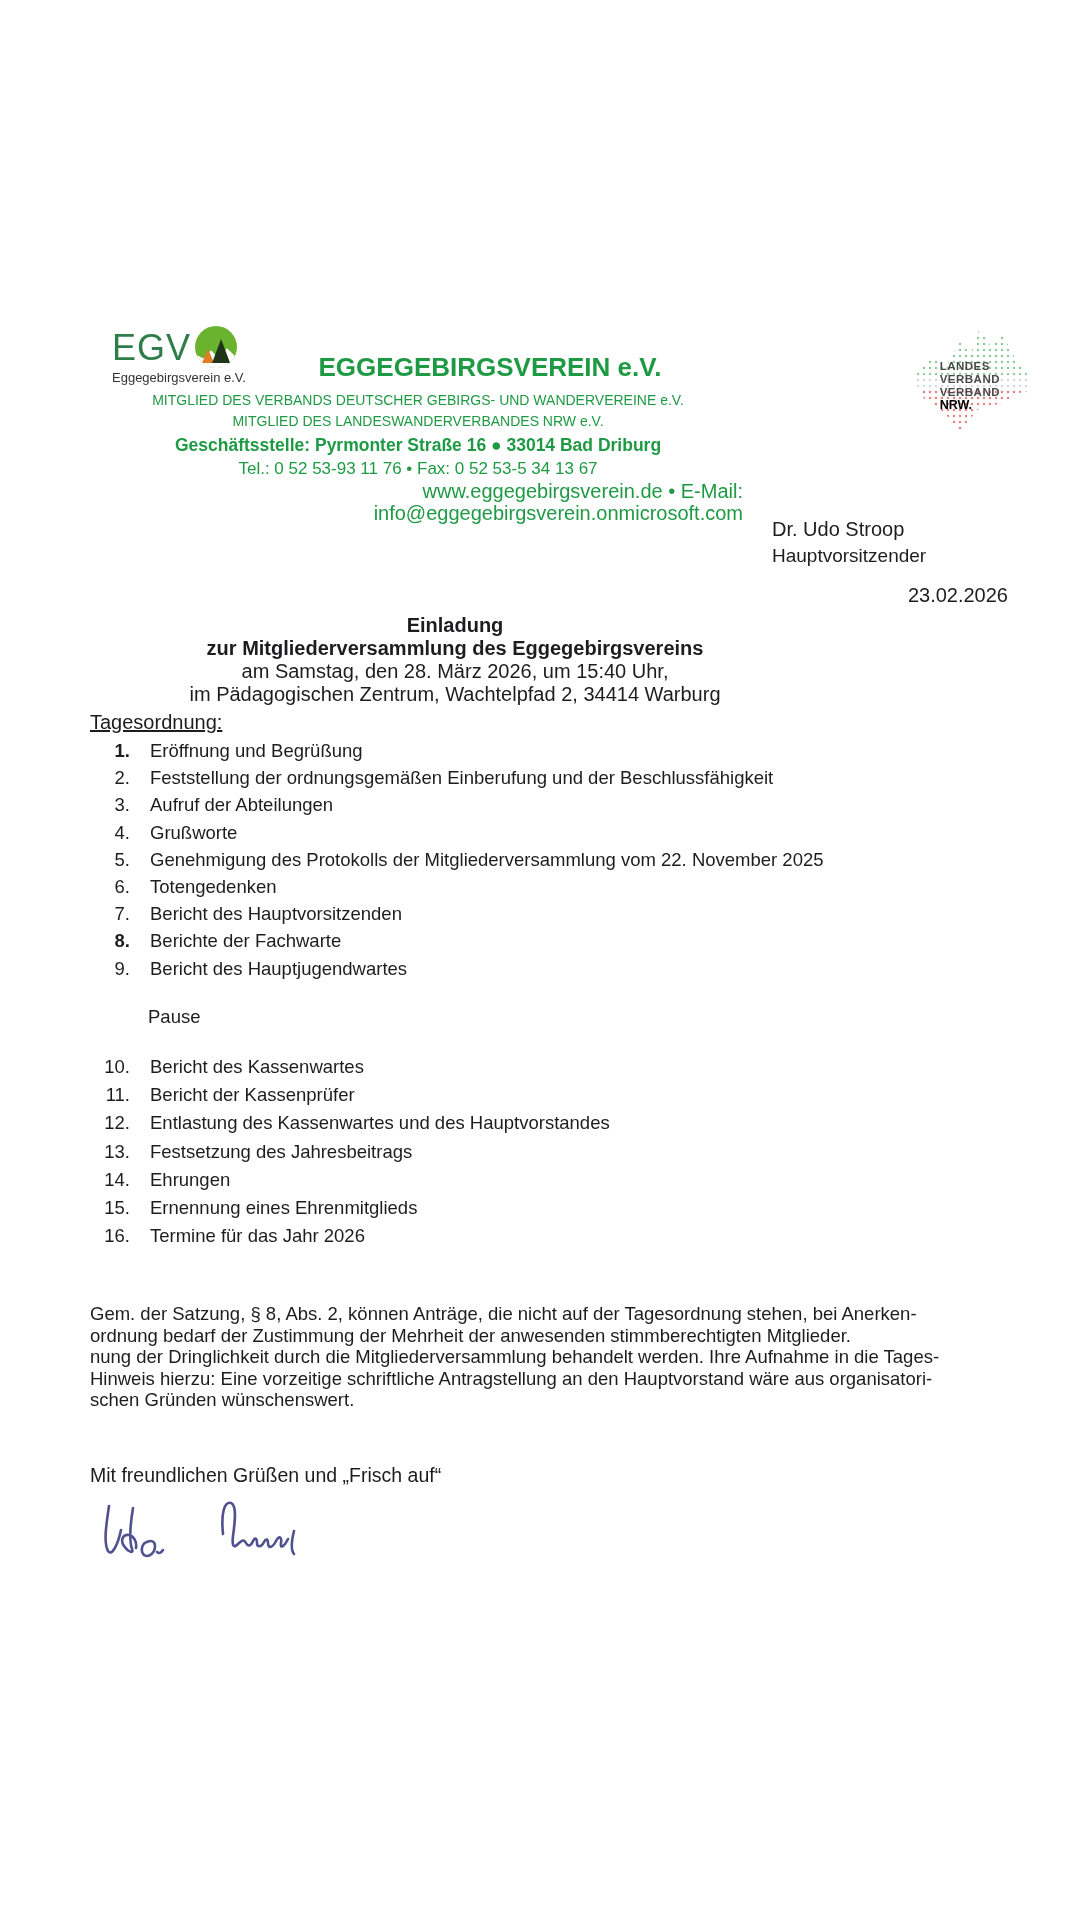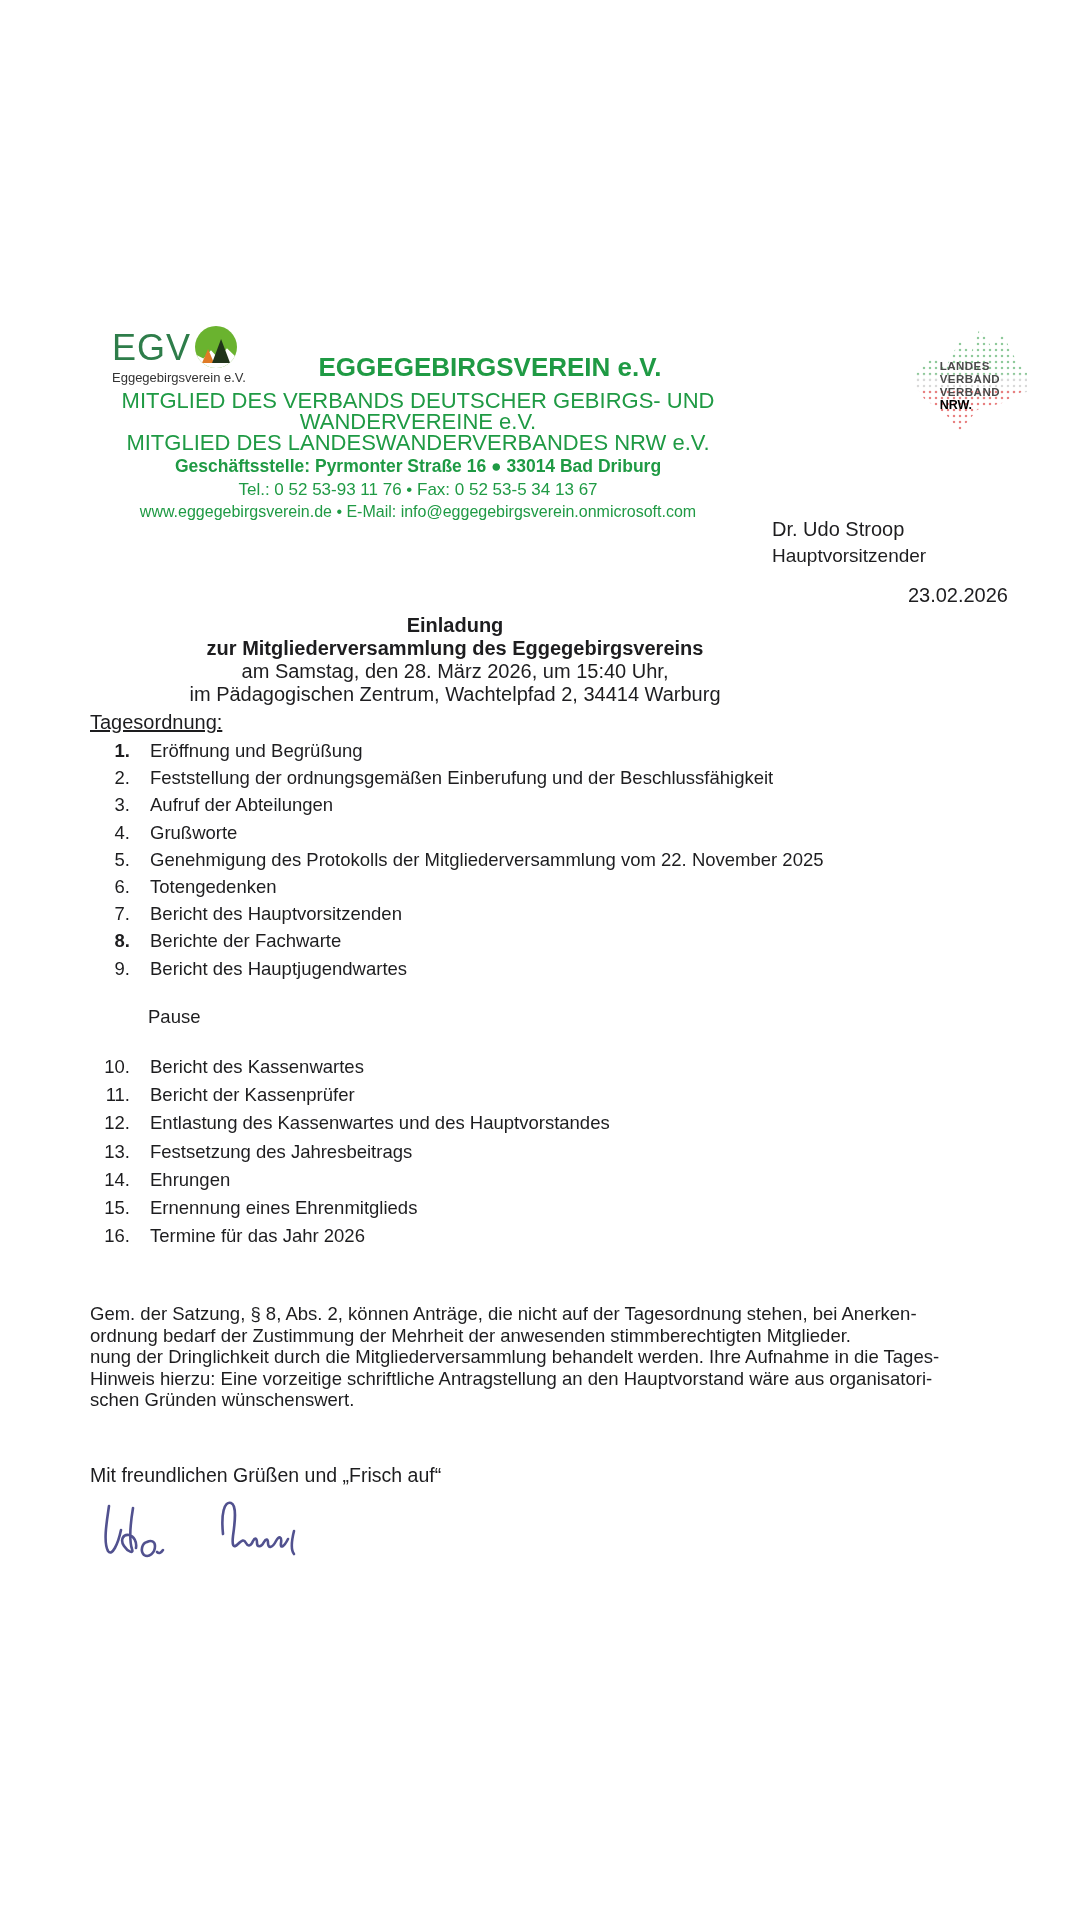--- a/index.html
+++ b/index.html
@@ -41,24 +41,24 @@
     clip-path:polygon(50% 0,0 100%,100% 100%);
   }
   .egv-caption{font-size:13px;color:#333;margin-top:2px;}
 
   
   .lh-title{
     left:150px;top:352px;width:680px;text-align:center;
     font-size:26px;font-weight:bold;color:var(--header-green,#1f9a44);
   }
   .lh-lines{left:93px;top:390px;width:650px;text-align:center;color:var(--header-green,#1f9a44);}
-  .lh-m1,.lh-m2{font-size:22px;line-height:21px;}
+  .lh-m1,.lh-m2{font-size:14px;line-height:21px;}
   .lh-office{font-size:17.5px;font-weight:bold;line-height:25px;margin-top:1px;}
   .lh-tel{font-size:17px;line-height:22px;}
-  .lh-web{font-size:16px;line-height:22px;}
+  .lh-web{font-size:20px;line-height:22px;text-align:right;}
 
   
   .nrw-badge{left:915px;top:323px;width:112px;height:108px;}
   .nrw-layer{position:absolute;left:0;top:0;width:100%;height:100%;}
   .nrw-green{
     background-image:radial-gradient(var(--nrw-green,#8fca9b) 1.4px, transparent 1.6px);
     background-size:6px 6px;
     clip-path:polygon(0 46%,16% 32%,28% 40%,40% 16%,50% 28%,58% 4%,68% 22%,78% 10%,90% 34%,100% 46%,100% 52%,0 52%);
   }
   .nrw-gray{

